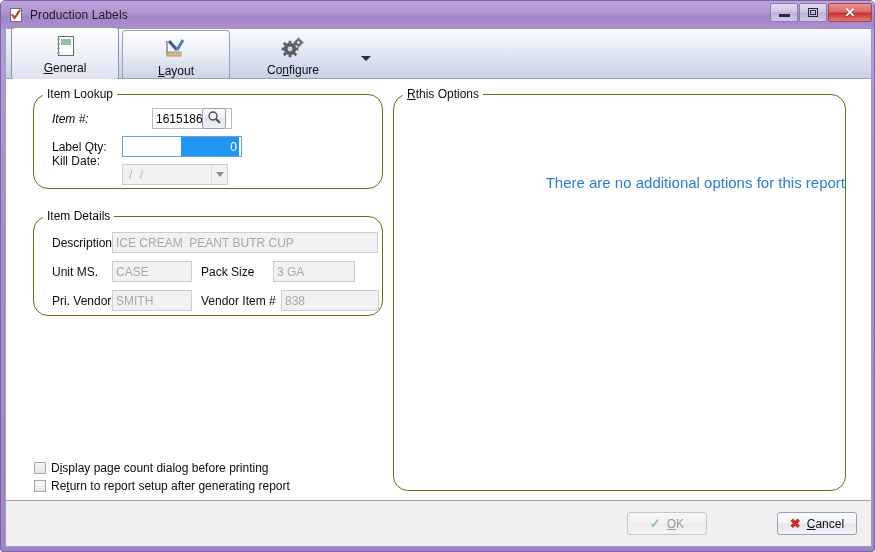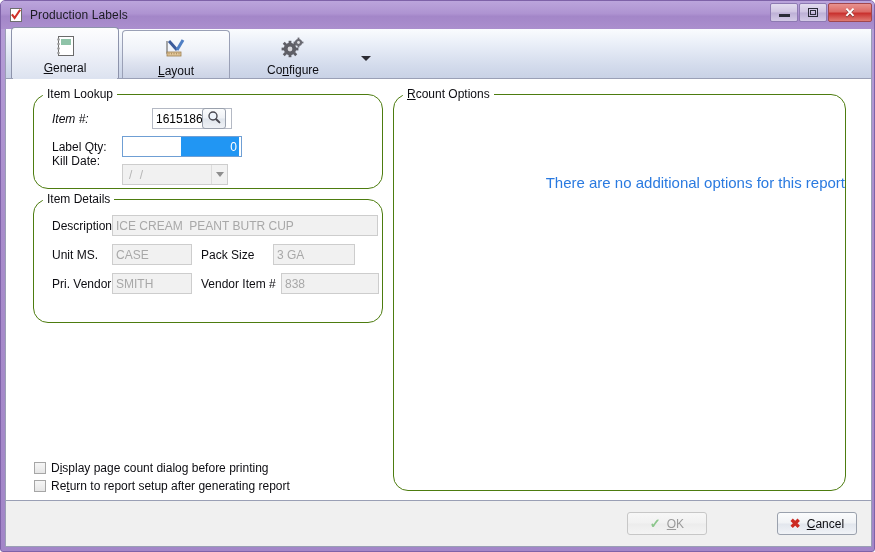--- a/index.html
+++ b/index.html
@@ -450,39 +450,39 @@
 
       <span class="fld-label" style="left:18px; top:59px;">Kill Date:</span>
       <div class="datewrap" style="left:88px; top:69px; width:106px; height:21px;">
         <span class="datetext">/  /</span>
         <span class="datebtn">
             <span class="dcaret"></span>
           </span>
       </div>
     </div>
 
-    <div class="groupbox" style="left:27px; top:120px; width:350px; height:124px;">
+    <div class="groupbox" style="left:27px; top:137px; width:350px; height:100px;">
       <span class="group-title">Item Details</span>
 
       <span class="fld-label" style="left:18px; top:19px;">Description:</span>
       <input class="tb disabled" style="left: 78px; top: 15px; width: 266px; height: 21px;" readonly="" value="ICE CREAM  PEANT BUTR CUP">
 
       <span class="fld-label" style="left:18px; top:48px;">Unit MS.</span>
       <input class="tb disabled" style="left: 78px; top: 44px; width: 80px; height: 21px;" readonly="" value="CASE">
       <span class="fld-label" style="left:167px; top:48px;">Pack Size</span>
       <input class="tb disabled" style="left: 239px; top: 44px; width: 82px; height: 21px;" readonly="" value="3 GA">
 
       <span class="fld-label" style="left:18px; top:77px;">Pri. Vendor</span>
       <input class="tb disabled" style="left: 78px; top: 73px; width: 80px; height: 21px;" readonly="" value="SMITH">
       <span class="fld-label" style="left:167px; top:77px;">Vendor Item #</span>
       <input class="tb disabled" style="left: 247px; top: 73px; width: 98px; height: 21px;" readonly="" value="838">
     </div>
 
     <div class="groupbox" style="left:387px; top:15px; width:453px; height:397px;">
-      <span class="group-title"><span></span><u>R</u><span>count Options</span></span>
+      <span class="group-title"><span></span><u>R</u><span>this Options</span></span>
       <span class="noopts" style="top:79px;">There are no additional options for this report</span>
     </div>
 
     <div class="cbrow" style="left:28px; top:382px;">
       <span class="cbox"></span>
       <span class="cblabel"><span>D</span><u>i</u><span>splay page count dialog before printing</span></span>
     </div>
     <div class="cbrow" style="left:28px; top:400px;">
       <span class="cbox"></span>
       <span class="cblabel"><span>Re</span><u>t</u><span>urn to report setup after generating report</span></span>

